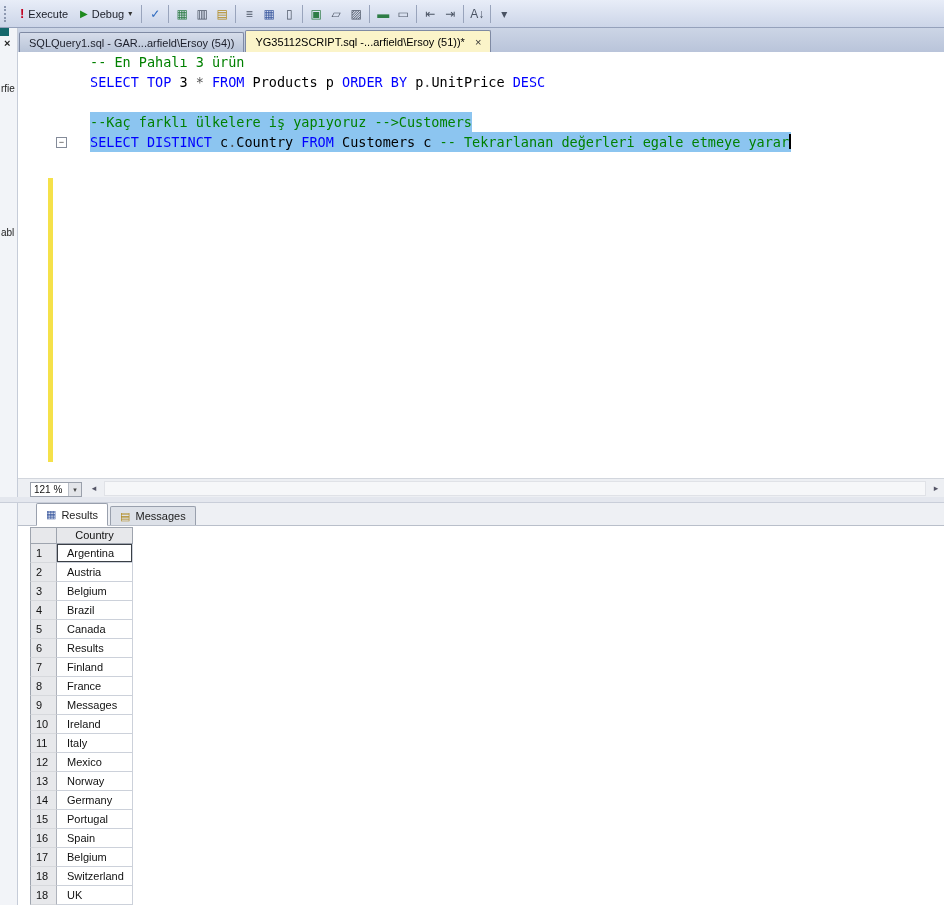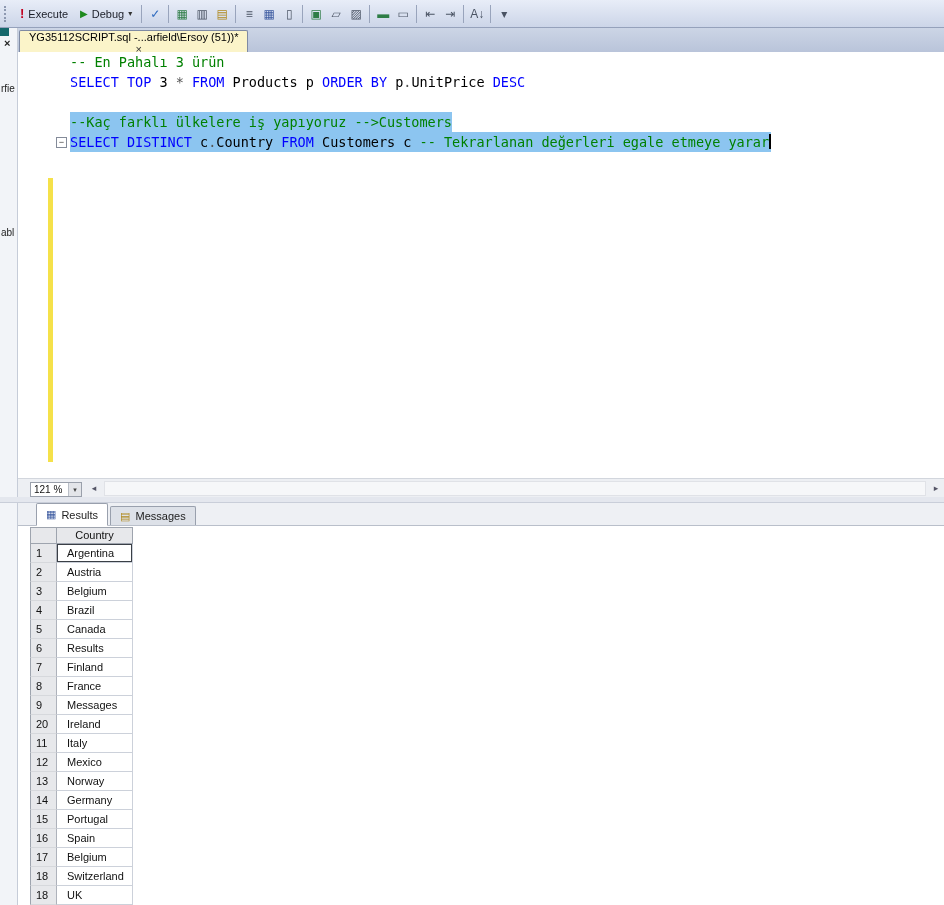--- a/index.html
+++ b/index.html
@@ -14,38 +14,38 @@
   .debug-icon{color:#1e8a1e;font-size:10px;}
   .dd{font-size:8px;color:#333;}
   .tb-icons{display:flex;align-items:center;}
   .tb-sep{width:1px;height:18px;background:#99a4bc;margin:0 3px;display:inline-block;}
   .tb-icon{width:20px;height:20px;display:inline-flex;align-items:center;justify-content:center;font-size:12px;}
 
   
   .tabbar{position:absolute;left:0;top:28px;width:944px;height:24px;background:linear-gradient(#ccd5e6,#b9c4da);display:flex;align-items:flex-end;padding-left:19px;box-sizing:border-box;}
   .doc-tab{display:flex;align-items:center;padding:0 9px;font-size:11px;border:1px solid #7f8aa3;border-bottom:none;border-radius:2px 2px 0 0;margin-right:1px;white-space:nowrap;}
   .doc-tab.inactive{background:linear-gradient(#d6ddea,#b9c4d8);color:#1c1f2b;height:19px;}
-  .doc-tab.active{background:#fbf4c9;color:#000;height:21px;flex-direction:column;}
+  .doc-tab.active{background:#fbf4c9;color:#000;height:21px;}
   .tab-close{margin-left:10px;font-size:11px;color:#333;}
 
   
   .left-strip{position:absolute;left:0;top:28px;width:18px;height:877px;background:#f2f4f8;border-right:1px solid #c6ccd8;box-sizing:border-box;}
   .teal-sq{position:absolute;left:0;top:0;width:9px;height:8px;background:#15686c;}
   .strip-close{position:absolute;left:4px;top:9px;font-size:11px;font-weight:bold;color:#222;}
   .frag{position:absolute;left:1px;font-size:10px;color:#222;white-space:nowrap;overflow:hidden;width:16px;}
   .frag-0{top:55px;}
   .frag-1{top:199px;}
 
   
   .editor{position:absolute;left:18px;top:52px;width:926px;height:426px;background:#fff;overflow:hidden;}
   .change-bar{position:absolute;left:30px;top:126px;width:5px;height:284px;background:var(--change_bar);}
   .fold-box{position:absolute;left:38px;top:85px;width:11px;height:11px;border:1px solid #848b99;background:#fff;box-sizing:border-box;font-size:9px;line-height:8px;text-align:center;color:#333;}
   .code-lines{position:absolute;left:52px;top:0;font-family:"DejaVu Sans Mono","Liberation Mono",monospace;font-size:13.5px;line-height:20px;white-space:pre;}
   .code-line{height:20px;}
-  .line-inner{display:inline-block;height:20px;}
+  .line-inner{display:inline-block;height:20px;margin-left:20px;}
   .line-inner.selected{background:var(--selection);}
   .tok-keyword{color:var(--keyword);}
   .tok-comment{color:var(--comment);}
   .tok-operator{color:var(--operator);}
   .tok-plain{color:var(--plain);}
   .caret{display:inline-block;width:2px;height:15px;background:#000;vertical-align:-2px;}
 
   
   .editor-status{position:absolute;left:18px;top:478px;width:926px;height:19px;background:#edeff3;border-top:1px solid #d2d6dd;display:flex;align-items:flex-end;box-sizing:border-box;}
   .zoom-combo{display:flex;align-items:center;margin-left:12px;width:52px;height:15px;border:1px solid #9aa0ab;background:#fff;font-size:10px;box-sizing:border-box;}
@@ -111,20 +111,23 @@
         <span class="tb-icon" style="color: rgb(74, 83, 99);">⇤</span>
         <span class="tb-icon" style="color: rgb(74, 83, 99);">⇥</span>
         <span class="tb-sep"></span>
         <span class="tb-icon" style="color: rgb(74, 83, 99);">A↓</span>
         <span class="tb-sep"></span>
         <span class="tb-icon" style="color: rgb(74, 83, 99);">▾</span>
       </div>
   </div>
 
   <div class="tabbar">
+      <div class="doc-tab inactive">
+        <span>SQLQuery1.sql - GAR...arfield\Ersoy (54))</span>
+      </div>
       <div class="doc-tab active">
         <span>YG35112SCRIPT.sql -...arfield\Ersoy (51))*</span>
         <span class="tab-close">×</span>
       </div>
     </div>
 
   <div class="left-strip">
     <div class="teal-sq"></div>
     <div class="strip-close">×</div>
     <div class="frag frag-0">rfie</div>
@@ -198,21 +201,21 @@
           </div>
           <div class="grid-row">
             <div class="row-num">8</div>
             <div class="cell">France</div>
           </div>
           <div class="grid-row">
             <div class="row-num">9</div>
             <div class="cell">Messages</div>
           </div>
           <div class="grid-row">
-            <div class="row-num">20</div>
+            <div class="row-num">10</div>
             <div class="cell">Ireland</div>
           </div>
           <div class="grid-row">
             <div class="row-num">11</div>
             <div class="cell">Italy</div>
           </div>
           <div class="grid-row">
             <div class="row-num">12</div>
             <div class="cell">Mexico</div>
           </div>

